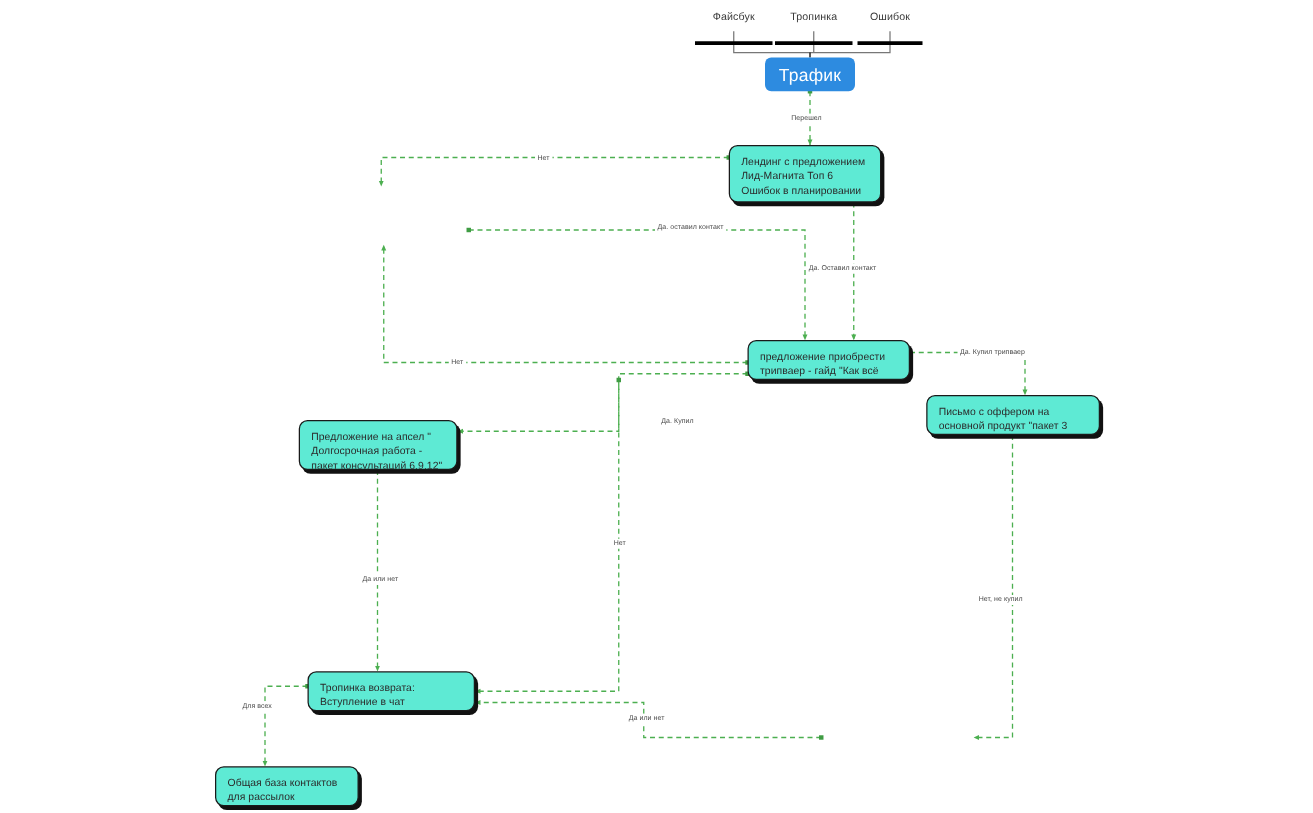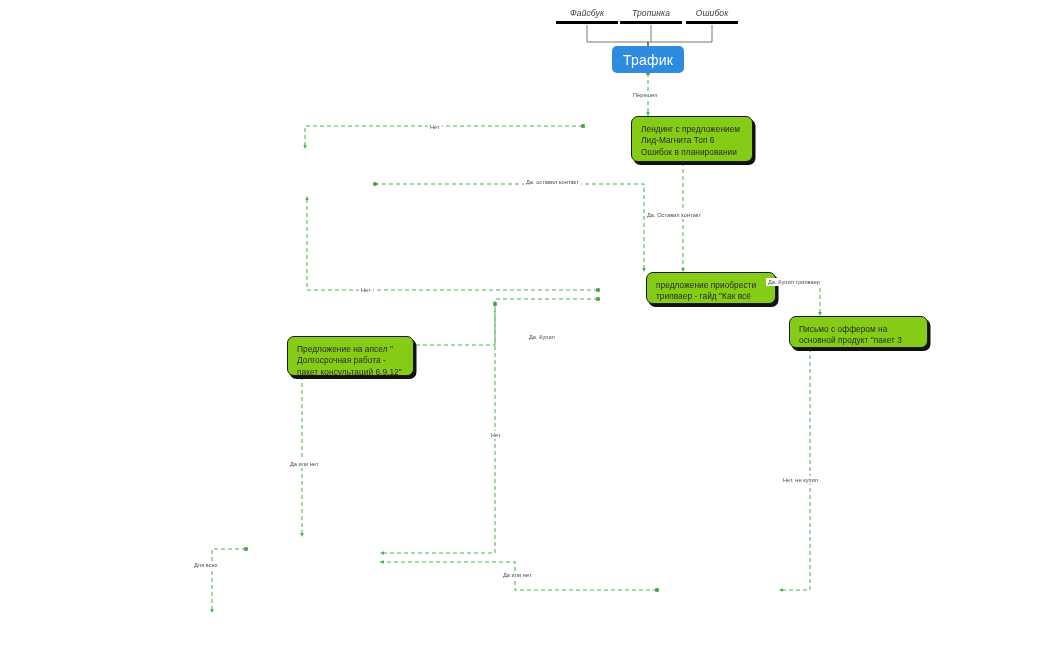--- a/index.html
+++ b/index.html
@@ -14,50 +14,49 @@
   svg.edges{position:absolute;left:0;top:0;width:1050px;height:650px;}
 
   
   .src{
     position:absolute;
     text-align:center;
     font-size:8.5px;
     color:#3a3a3a;
     letter-spacing:.1px;
   }
-  .src .src-label{display:block;line-height:11px;padding-bottom:2px;white-space:nowrap;font-style:italic;}
+  .src .src-label{display:block;line-height:11px;padding-bottom:14px;white-space:nowrap;}
   .src .src-rule{display:block;height:3px;background:#000000;width:100%;}
 
   
   .traffic{
     position:absolute;
     background:#2d8be0;
     color:#ffffff;
     font-weight:normal;
     font-size:14px;
     border-radius:5px;
     display:flex;align-items:center;justify-content:center;
     letter-spacing:.2px;
   }
 
   
   .node{
     position:absolute;
-    background:#84cc16;
+    background:#5eead4;
     border:1.3px solid #1a1a1a;
     border-radius:7px;
     box-shadow:2.5px 3px 0 0 #111111;
     box-sizing:border-box;
     padding:7px 8px 6px 9px;
     font-size:8.3px;
     line-height:11.4px;
     color:#2b2b2b;
     letter-spacing:.05px;
     overflow:hidden;
-    margin-left:48px;
   }
 
   
   .elabel{
     position:absolute;
     font-size:5.6px;
     color:#4a4a4a;
     background:#ffffff;
     padding:0 2px;
     white-space:nowrap;
@@ -135,22 +134,24 @@
 
   <div class="node" style="left:583px;top:116px;width:122px;height:46px;">Лендинг с предложением Лид-Магнита Топ 6 Ошибок в планировании</div>
 
 
   <div class="node" style="left:598px;top:272px;width:130px;height:32px;">предложение приобрести трипваер - гайд "Как всё успеть"</div>
 
   <div class="node" style="left:741px;top:316px;width:139px;height:32px;">Письмо с оффером на основной продукт "пакет 3 консультации"</div>
 
   <div class="node" style="left:239px;top:336px;width:127px;height:40px;">Предложение на апсел " Долгосрочная работа - пакет консультаций 6,9,12"</div>
 
+  <div class="node" style="left:246px;top:537px;width:134px;height:32px;">Тропинка возврата: Вступление в чат</div>
 
 
+  <div class="node" style="left:172px;top:613px;width:115px;height:32px;">Общая база контактов для рассылок</div>
 
   <div class="elabel" style="left:631px;top:91px;">Перешел</div>
   <div class="elabel" style="left:428px;top:123px;">Нет</div>
   <div class="elabel" style="left:524px;top:178px;">Да. оставил контакт</div>
   <div class="elabel" style="left:645px;top:211px;">Да. Оставил контакт</div>
   <div class="elabel" style="left:359px;top:286px;">Нет</div>
   <div class="elabel" style="left:766px;top:278px;">Да. Купил трипваер</div>
   <div class="elabel" style="left:527px;top:333px;">Да. Купил</div>
   <div class="elabel" style="left:489px;top:431px;">Нет</div>
   <div class="elabel" style="left:781px;top:476px;">Нет, не купил</div>

